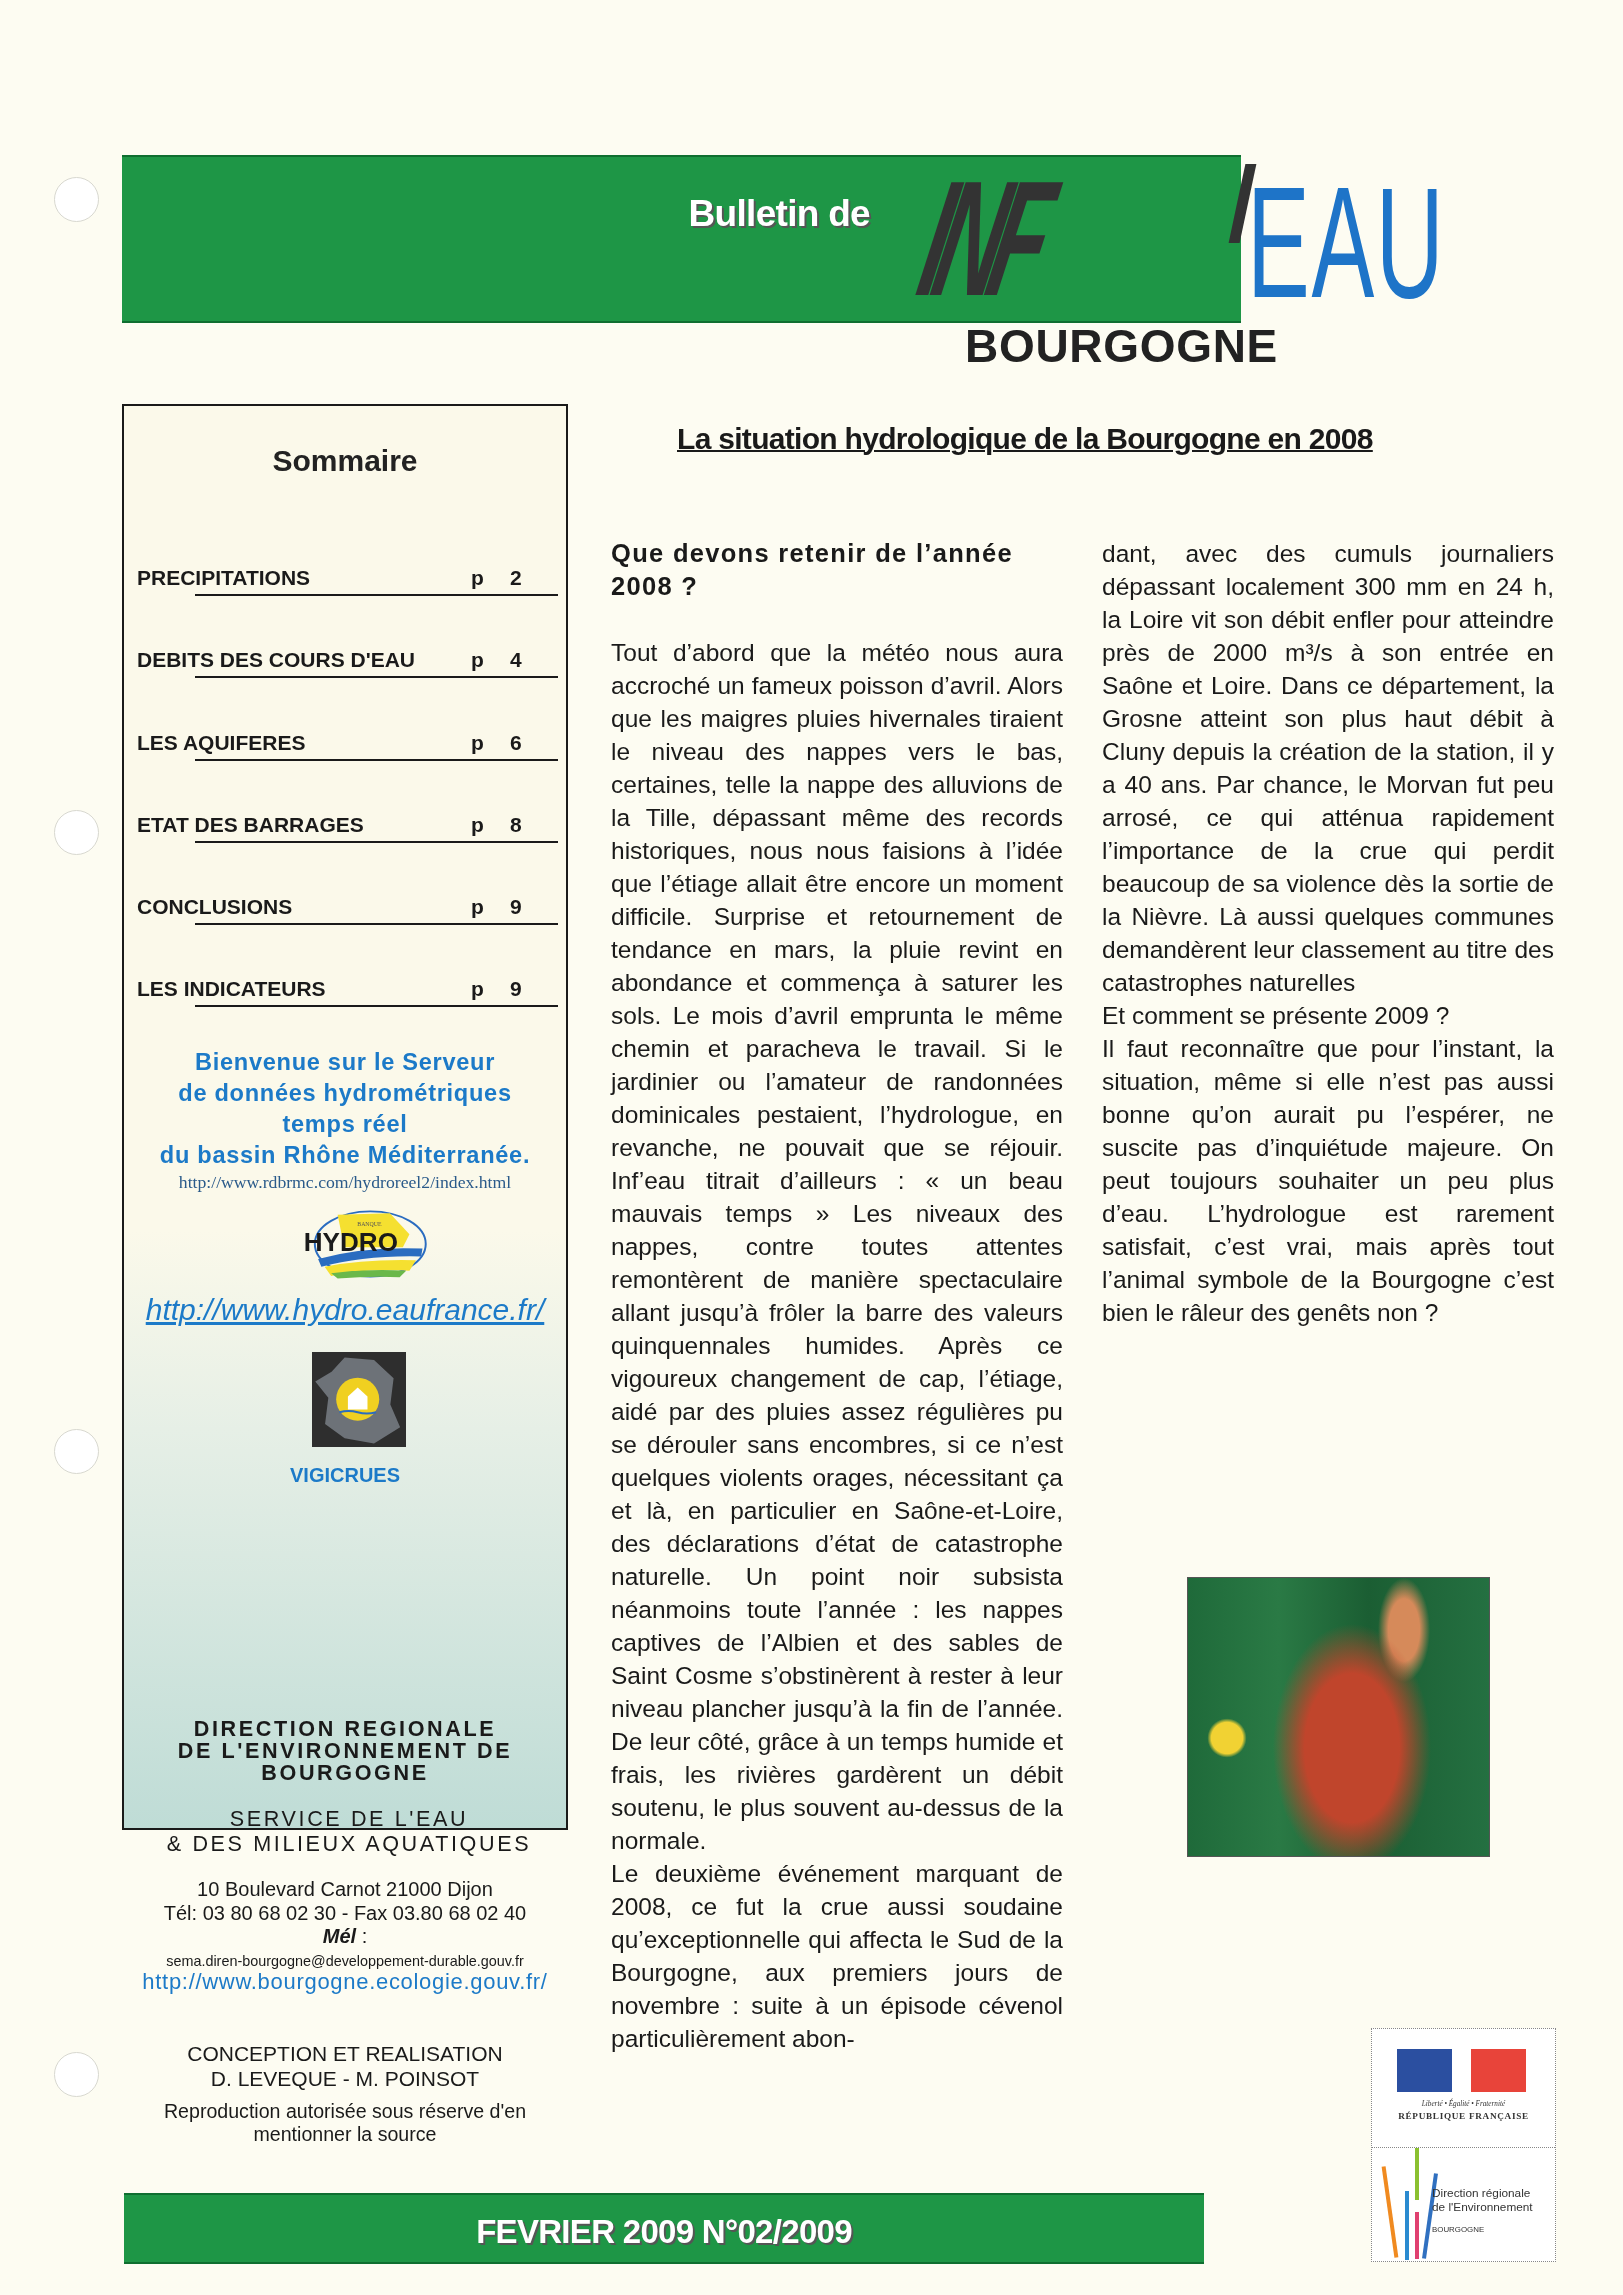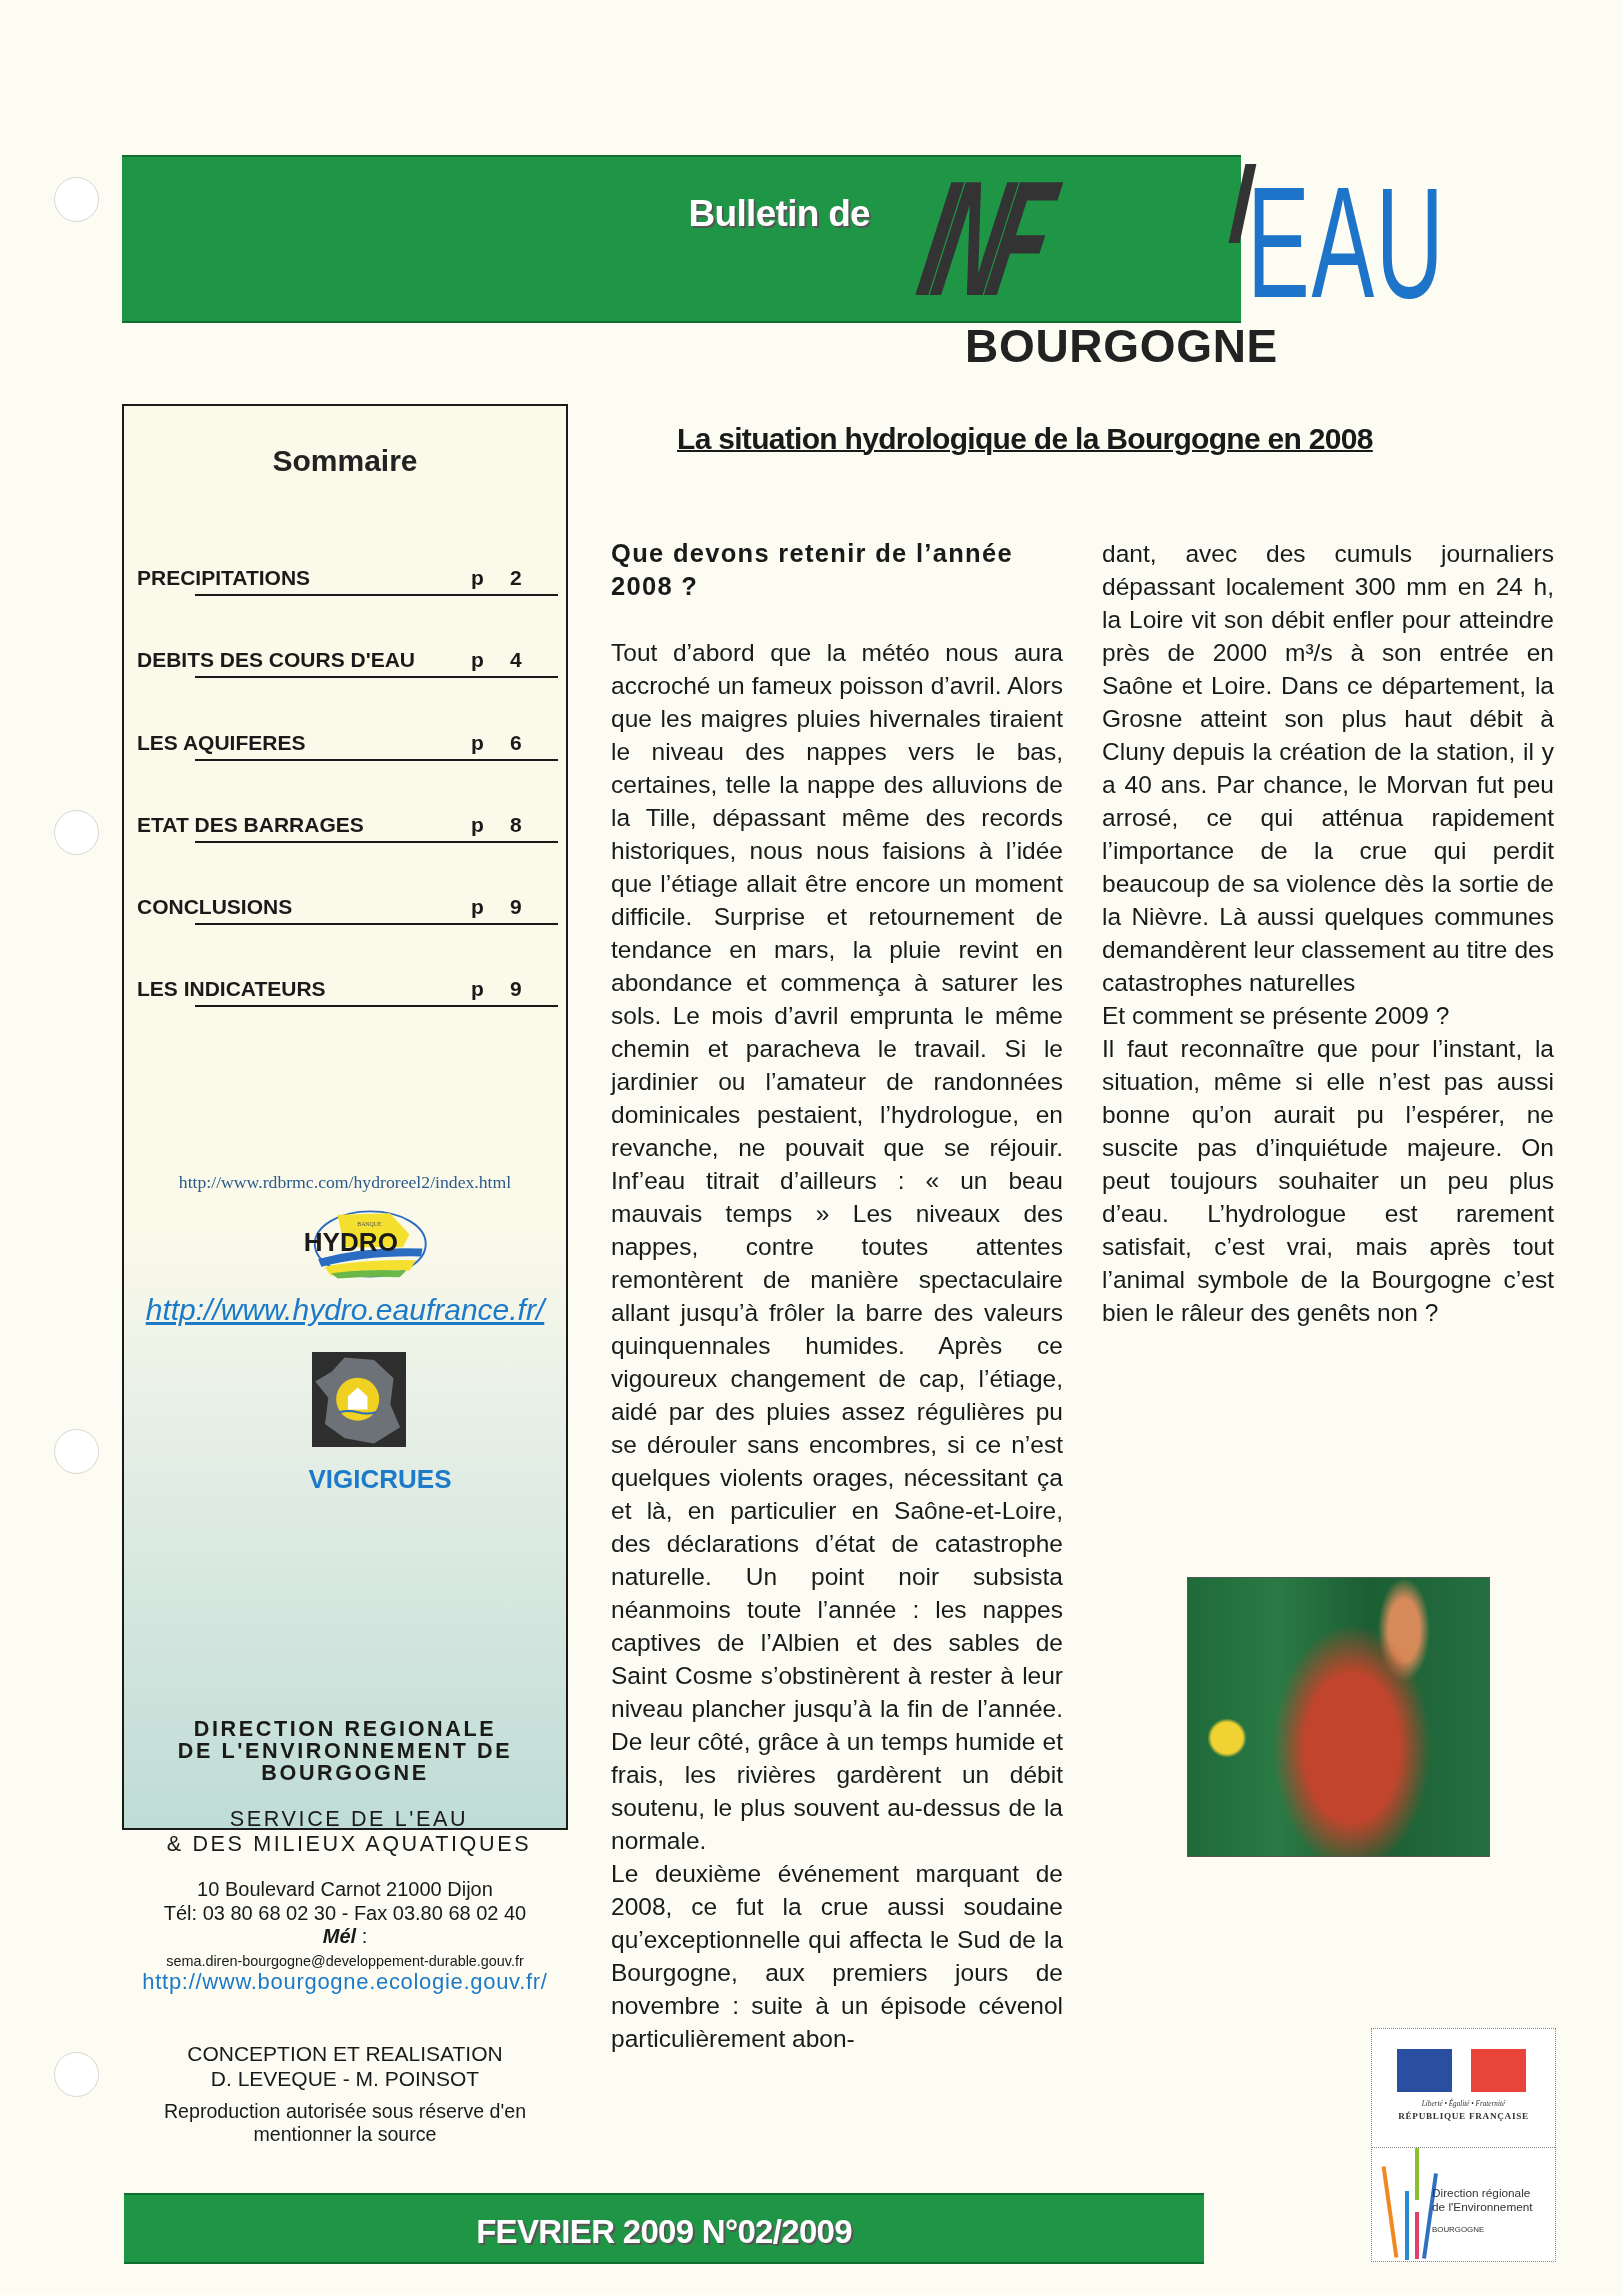--- a/index.html
+++ b/index.html
@@ -40,21 +40,21 @@
   .toc-line { position: absolute; left: 58px; width: 363px; top: 27.5px; border-top: 2px solid #1a1a1a; }
 
   .blue-block { position: absolute; left: 0; width: 100%; text-align: center; color: #1c7ac8;
     font-weight: bold; font-size: 23.6px; line-height: 31px; letter-spacing: 0.7px; }
   .url-serif { position: absolute; left: 0; width: 100%; text-align: center; font-family: "Liberation Serif", serif;
     font-size: 17.7px; color: #2a5a8a; }
   .hydro-logo { position: absolute; left: 168px; top: 740px; width: 137px; height: 65px; }
   .hydro-link { position: absolute; left: 0; width: 100%; text-align: center; font-size: 30px; font-style: italic;
     color: #1c7ac8; text-decoration: underline; }
   .vigi-logo { position: absolute; left: 188px; top: 946px; width: 94px; height: 95px; background: #2e2e2e; overflow: hidden; }
-  .vigi-label { position: absolute; left: 0; width: 100%; text-align: center; top: 1058px; font-size: 26px; font-weight: bold; color: #1c7ac8; padding-left: 35px; }
+  .vigi-label { position: absolute; left: 0; width: 100%; text-align: center; top: 1058px; font-size: 20px; font-weight: bold; color: #1c7ac8; }
 
   .contact { position: absolute; left: 0; width: 100%; text-align: center; }
   .c-bold { font-weight: bold; font-size: 21.6px; line-height: 22px; letter-spacing: 2.6px; color: #1a1a1a; }
   .c-reg { font-size: 21.6px; line-height: 25px; letter-spacing: 2.6px; color: #1a1a1a; padding-left: 8px; }
   .c-addr { font-size: 20px; line-height: 23.6px; color: #1a1a1a; }
   .c-mel { font-size: 20px; font-weight: bold; font-style: italic; }
   .c-email { font-size: 14.4px; color: #1a1a1a; }
   .c-web { font-size: 22px; color: #1c7ac8; letter-spacing: 0.7px; }
   .c-credit { font-size: 21px; line-height: 25px; color: #1a1a1a; }
   .c-repro { font-size: 19.6px; line-height: 23.6px; color: #1a1a1a; }
@@ -143,20 +143,26 @@
     <span class="toc-num">9</span>
     <div class="toc-line"></div>
   </div>
   <div class="toc-item" style="top:571px">
     <span class="toc-label">LES INDICATEURS</span>
     <span class="toc-p">p</span>
     <span class="toc-num">9</span>
     <div class="toc-line"></div>
   </div>
 
+  <div class="blue-block" style="top:641px">
+    <div>Bienvenue sur le Serveur</div>
+    <div>de données hydrométriques</div>
+    <div>temps réel</div>
+    <div>du bassin Rhône Méditerranée.</div>
+  </div>
   <div class="url-serif" style="top:766px">http://www.rdbrmc.com/hydroreel2/index.html</div>
 
   <div class="hydro-logo" style="top:802px">
     <svg width="137" height="72" viewBox="0 0 210 110">
       <ellipse cx="120" cy="55" rx="85" ry="50" fill="none" stroke="#2a6cc0" stroke-width="3"></ellipse>
       <path d="M70 10 L150 8 L180 40 L170 60 L80 60 Z" fill="#f5e030"></path>
       <path d="M40 78 Q110 58 200 62 L198 74 Q110 72 45 90 Z" fill="#2a6cc0"></path>
       <path d="M50 90 Q110 78 190 80 L180 96 Q110 92 60 104 Z" fill="#f5e030"></path>
       <path d="M60 100 Q120 92 175 96 L165 106 Q120 104 70 108 Z" fill="#6ab84a"></path>
       <text x="18" y="66" font-family="Liberation Sans, sans-serif" font-weight="bold" font-size="40" fill="#1a1a1a">HYDRO</text>

